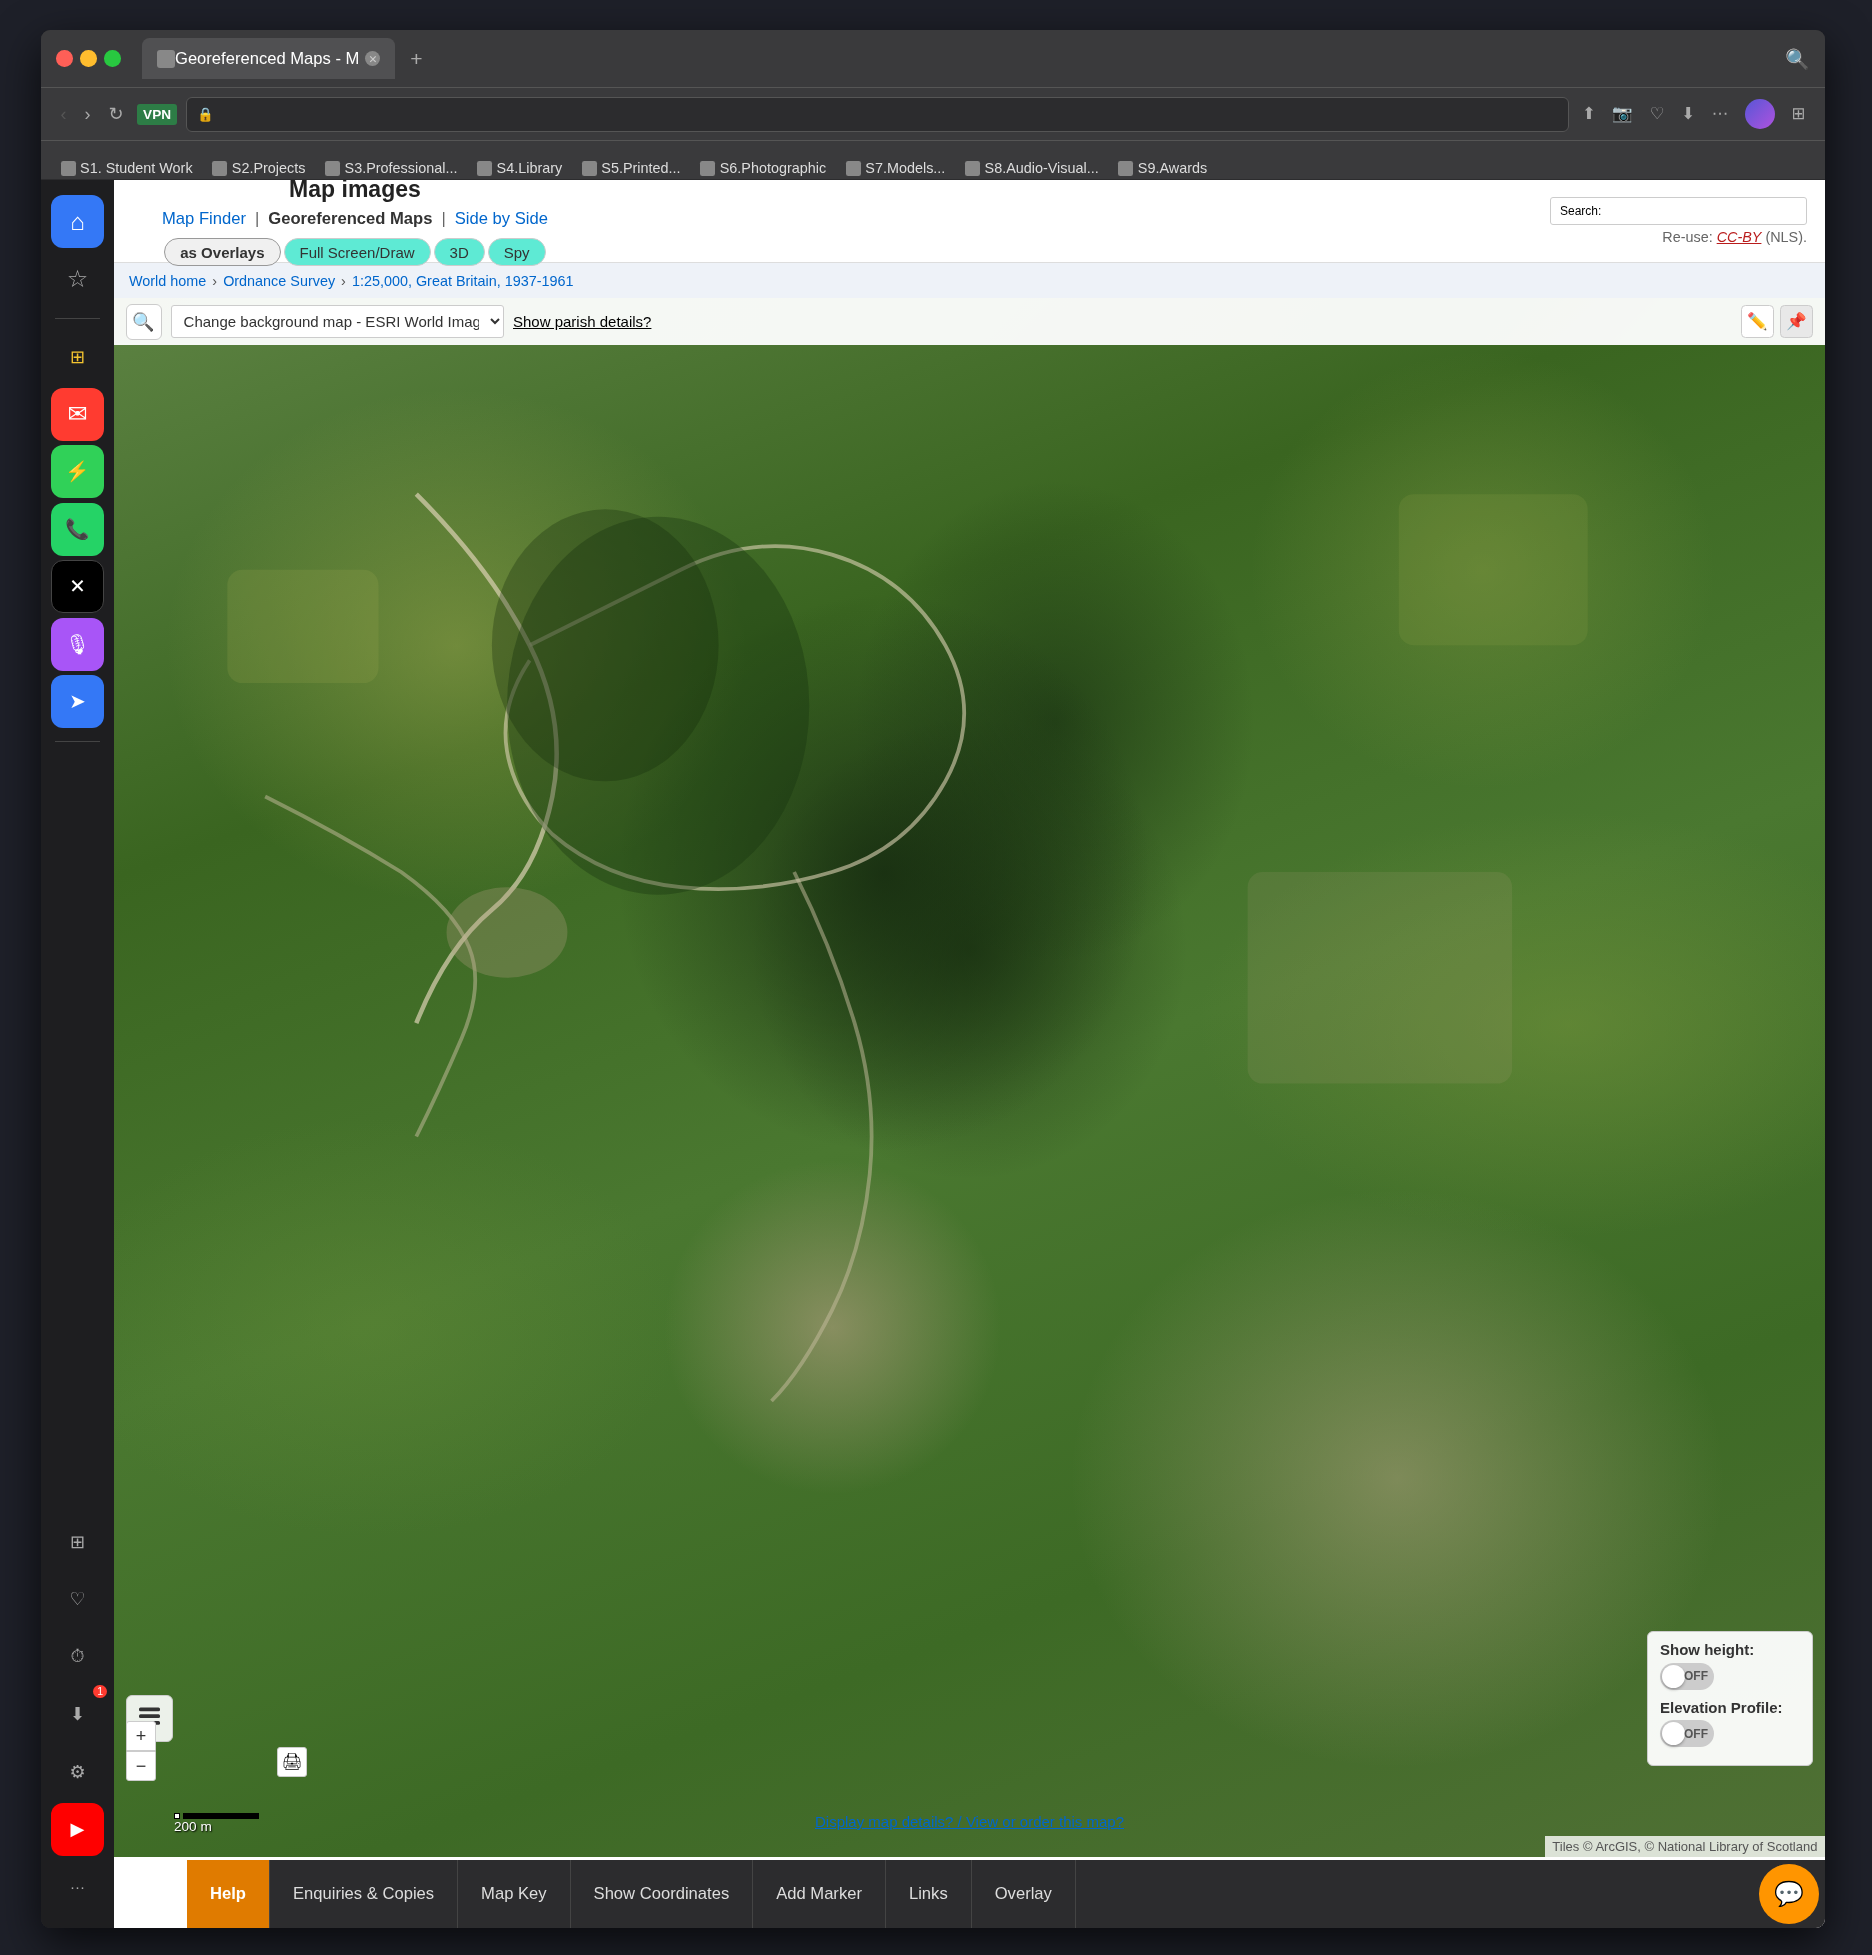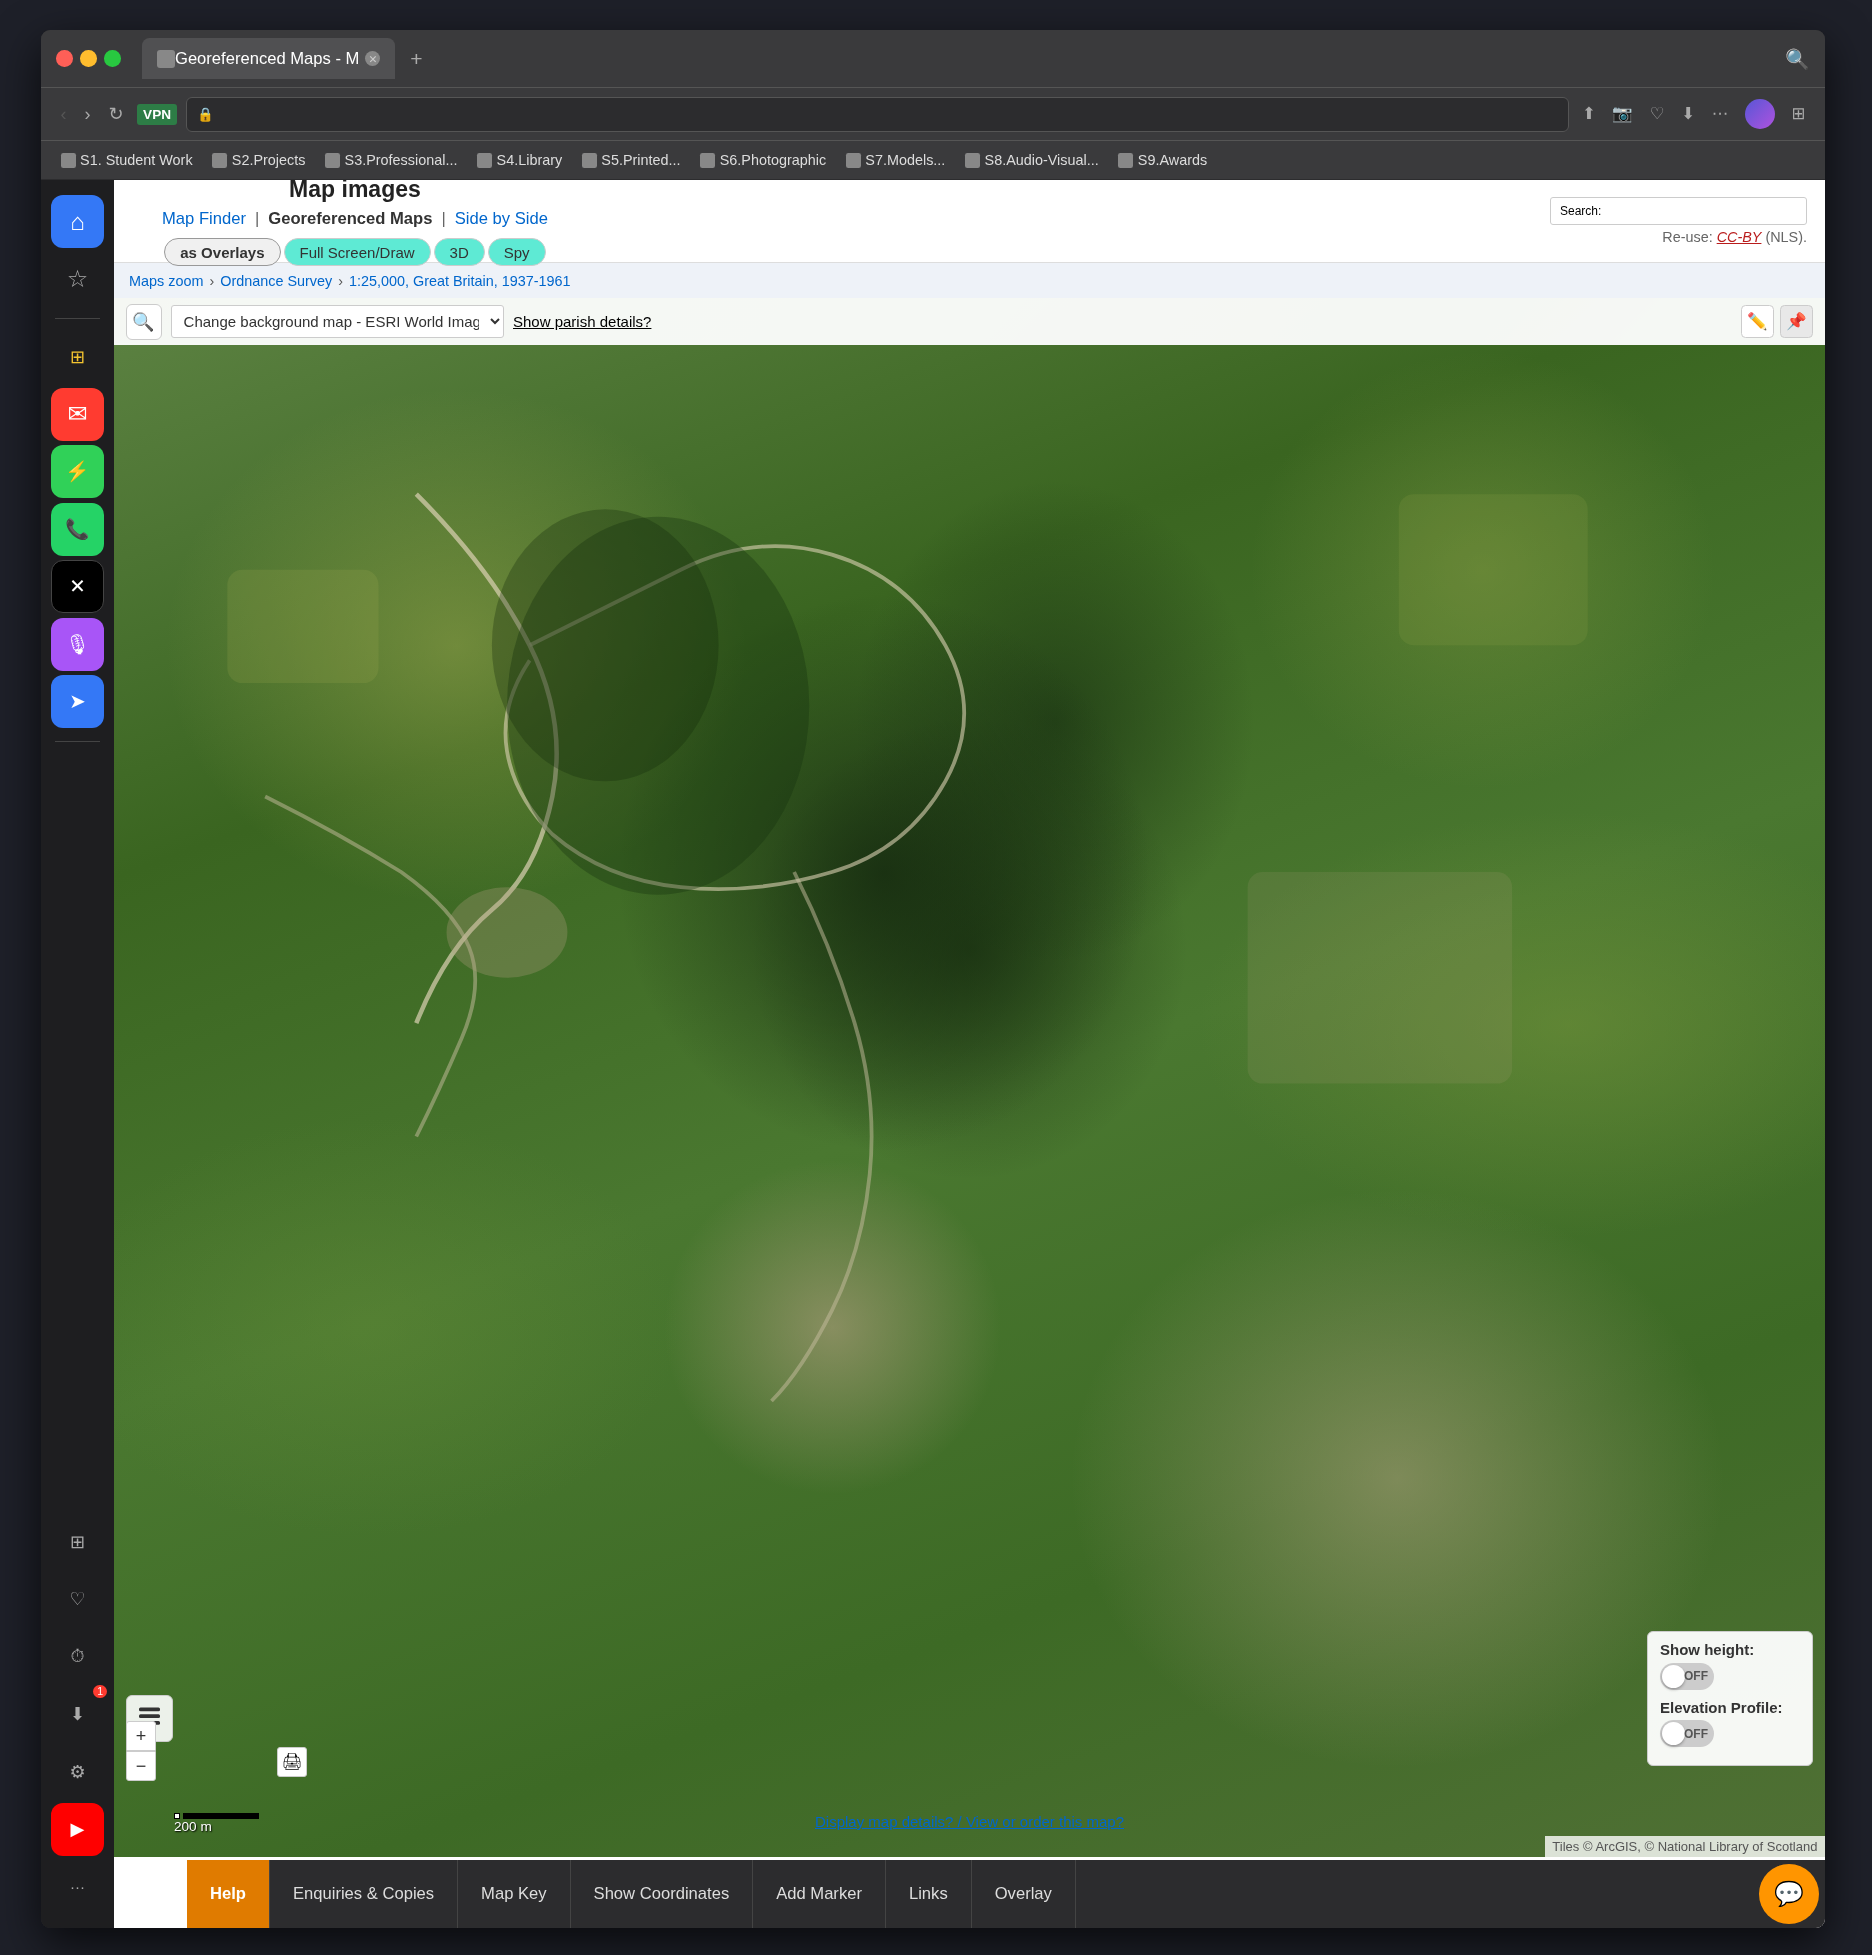--- a/index.html
+++ b/index.html
@@ -175,21 +175,21 @@
       align-items: center;
       justify-content: center;
       overflow: hidden;
     }
 
     
     .bookmarks-bar {
       height: 39px;
       background: #3a3a3c;
       display: flex;
-      align-items: center;
+      align-items: flex-end;
       padding: 0 12px;
       gap: 4.5px;
       border-top: 0.8px solid #555;
       overflow: hidden;
     }
     .bookmark-item {
       display: flex;
       align-items: center;
       gap: 4.5px;
       padding: 3px 7.6px;
@@ -833,21 +833,21 @@
         </div>
         <div class="reuse-text">
           <span>Re-use:</span>
           <a href="#" style="color:#b91c1c;font-style:italic;">CC-BY</a>
           <span>(NLS).</span>
         </div>
       </div>
     </div>
 
     <div class="breadcrumb">
-      <a href="#">Maps zoom</a>
+      <a href="#">World home</a>
       <span>›</span>
       <a href="#">Ordnance Survey</a>
       <span>›</span>
       <a href="#">1:25,000, Great Britain, 1937-1961</a>
     </div>
 
     <div class="map-container" style="height: calc(100% - 189px);">
 
       <div class="map-bg"></div>
       <div class="aerial-sim"></div>

